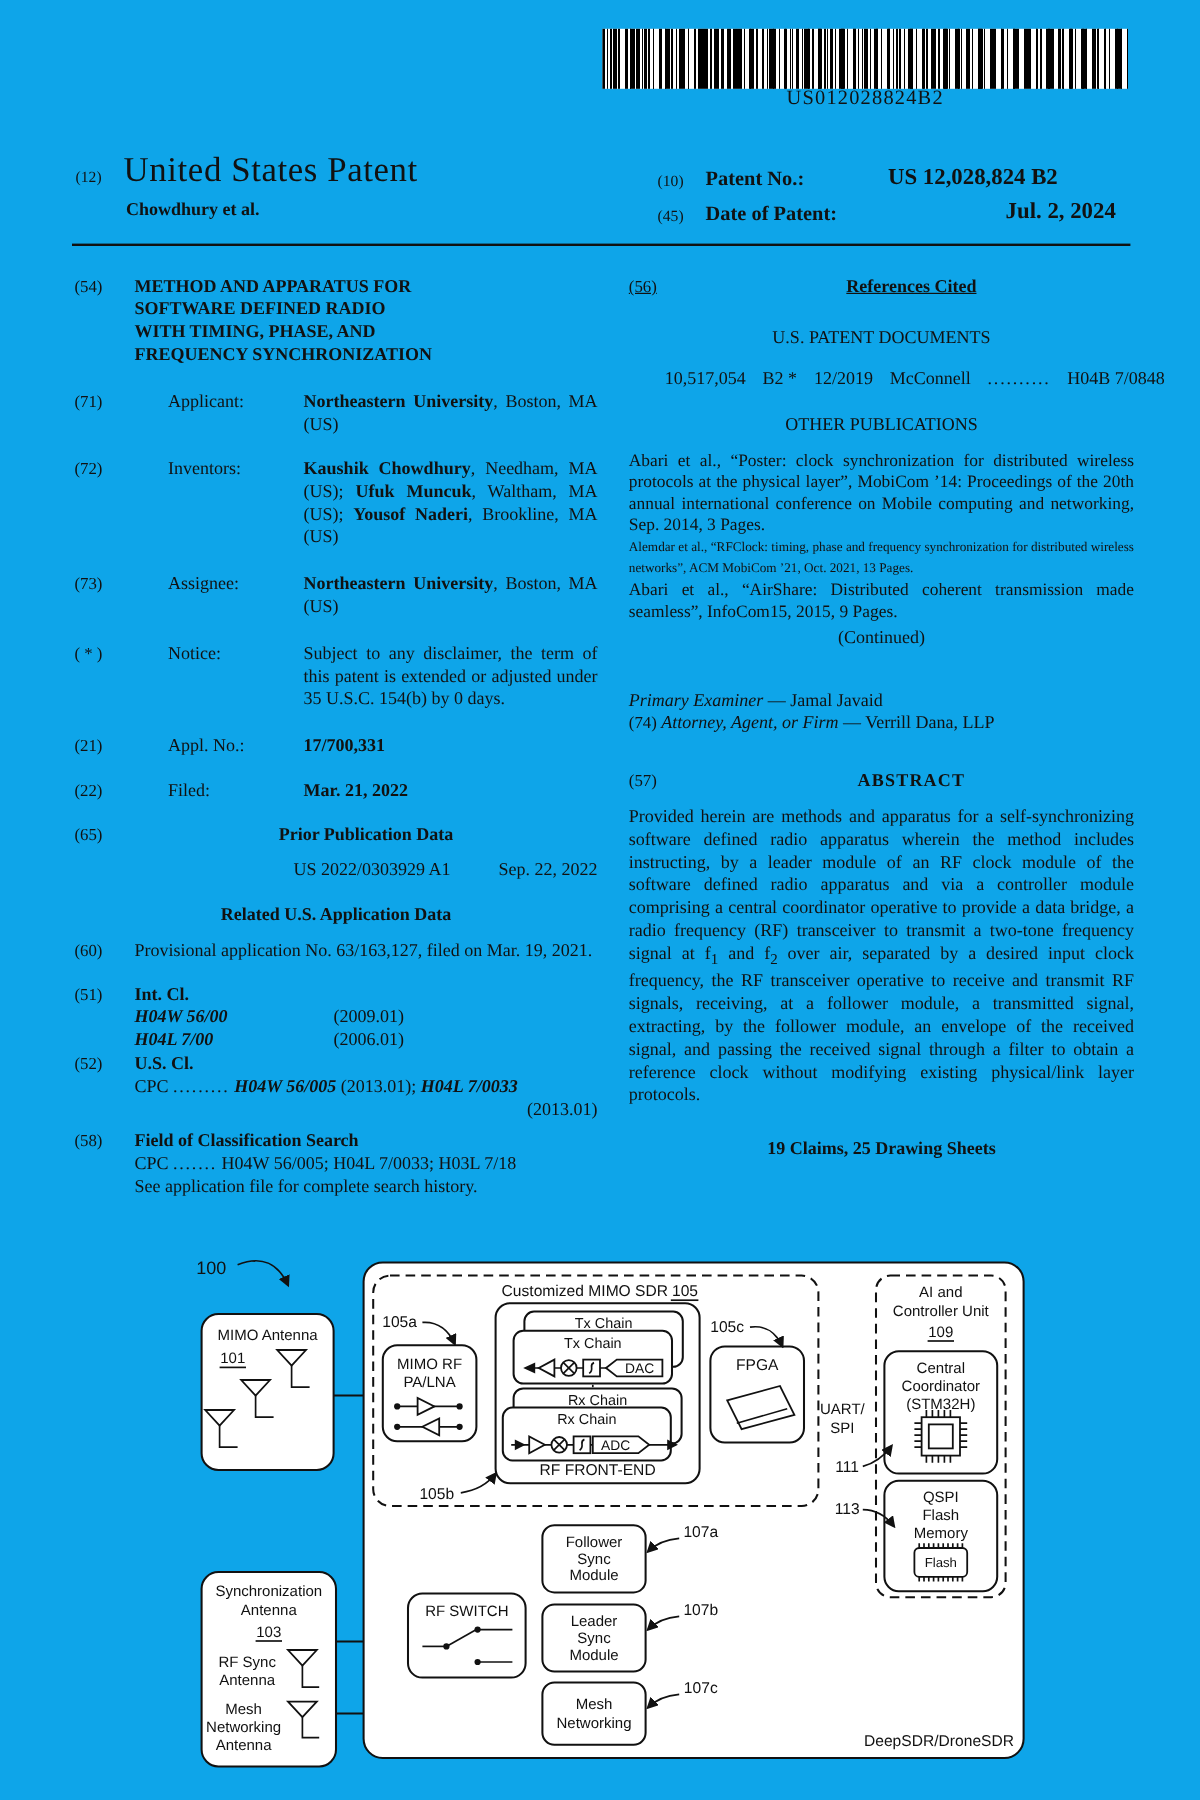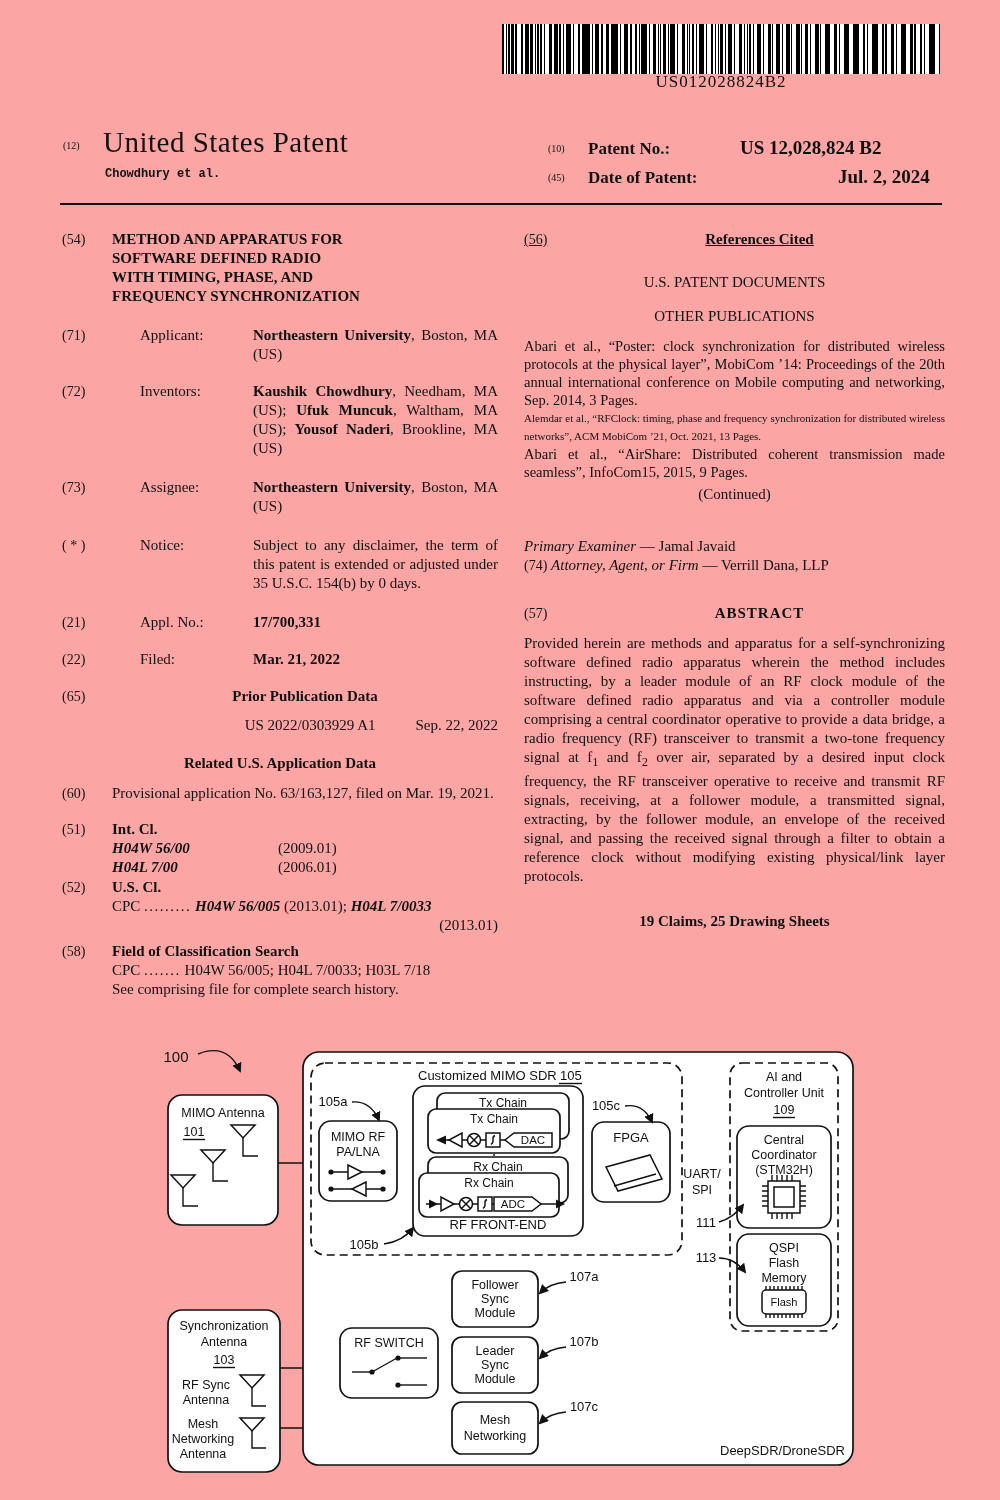--- a/index.html
+++ b/index.html
@@ -1,31 +1,31 @@
 <!DOCTYPE html>
 <html><head>
 <meta charset="utf-8">
 <style>
   html,body { margin:0; padding:0; background:#e8e8e8; }
-  .page { position:relative; width:1000px; height:1500px; background:#fca5a5;
+  .page { position:relative; width:1000px; height:1500px; background:#0ea5e9;
           font-family:"Liberation Serif", serif; color:#111; margin:0 auto; overflow:hidden; }
   .abs { position:absolute; }
 
   
   .barcode { left:502px; top:24px; width:438px; height:50px; background-color:#fff;
     background-image:
       repeating-linear-gradient(90deg,#000 0 2px,rgba(0,0,0,0) 2px 4px,#000 4px 5px,rgba(0,0,0,0) 5px 9px,#000 9px 12px,rgba(0,0,0,0) 12px 14px,#000 14px 15px,rgba(0,0,0,0) 15px 19px),
       repeating-linear-gradient(90deg,rgba(0,0,0,0) 0 6px,#000 6px 8px,rgba(0,0,0,0) 8px 13px,#000 13px 14px,rgba(0,0,0,0) 14px 23px,#000 23px 27px,rgba(0,0,0,0) 27px 29px);
   }
   .barcode-text { left:502px; top:72px; width:438px; text-align:center; font-size:17px; letter-spacing:1px; }
 
   
-  .knum { font-size:10px; }
+  .knum { font-size:13px; }
   .h-title { font-size:29px; font-weight:normal; letter-spacing:0.5px; }
-  .h-authors { font-size:12px; font-weight:bold;font-family:Liberation Mono, monospace; }
+  .h-authors { font-size:15px; font-weight:bold; }
   .h-row { font-size:17px; font-weight:bold; }
   .h-val { font-size:19px; font-weight:bold; }
   .rule { left:60px; top:203px; width:882px; height:2px; background:#111; }
 
   
   .col { font-size:15px; line-height:19px; }
   .col-left  { left:62px;  top:230px; width:436px; }
   .col-right { left:524px; top:230px; width:421px; }
   .item  { display:grid; grid-template-columns:50px 1fr; margin-bottom:18px; }
   .item3 { display:grid; grid-template-columns:50px 85px 1fr; margin-bottom:18px;gap:28px; }
@@ -160,30 +160,38 @@
 
     <div class="item" style="margin-bottom:0;">
       <span class="num">(58)</span>
       <b>Field of Classification Search</b>
     </div>
     <div style="padding-left:50px;">
       <span>CPC</span>
       <span class="dots">.......</span>
       <span>H04W 56/005; H04L 7/0033; H03L 7/18</span>
     </div>
-    <div style="padding-left:50px;">See comprising file for complete search history.</div>
+    <div style="padding-left:50px;">See application file for complete search history.</div>
   </div>
 
   <div class="abs col col-right">
 
     <div class="item" style="margin-bottom:24px;text-decoration:underline;">
       <span class="num">(56)</span>
       <span class="chead">References Cited</span>
     </div>
     <div class="ctext" style="margin-bottom:15px;">U.S. PATENT DOCUMENTS</div>
+    <div class="docrow" style="margin-bottom:19px;">
+      <span>10,517,054</span>
+      <span>B2 *</span>
+      <span>12/2019</span>
+      <span>McConnell</span>
+      <span class="dots">..........</span>
+      <span>H04B 7/0848</span>
+    </div>
     <div class="ctext" style="margin-bottom:11px;">OTHER PUBLICATIONS</div>
     <div class="just" style="font-size:14.5px; line-height:18px;">Abari et al., “Poster: clock synchronization for distributed wireless protocols at the physical layer”, MobiCom ’14: Proceedings of the 20th annual international conference on Mobile computing and networking, Sep. 2014, 3 Pages.</div>
     <div class="just" style="font-size:11px; line-height:18px;">Alemdar et al., “RFClock: timing, phase and frequency synchronization for distributed wireless networks”, ACM MobiCom ’21, Oct. 2021, 13 Pages.</div>
     <div class="just" style="font-size:14.5px; line-height:18px;">Abari et al., “AirShare: Distributed coherent transmission made seamless”, InfoCom15, 2015, 9 Pages.</div>
     <div class="ctext" style="margin-top:4px; margin-bottom:33px;">(Continued)</div>
 
     <div><i>Primary Examiner</i><span> — Jamal Javaid</span></div>
     <div style="margin-bottom:29px;"><span class="num">(74)</span>&nbsp;<i>Attorney, Agent, or Firm</i><span> — Verrill Dana, LLP</span></div>
 
     <div class="item" style="margin-bottom:11px;margin-top:28px;">

